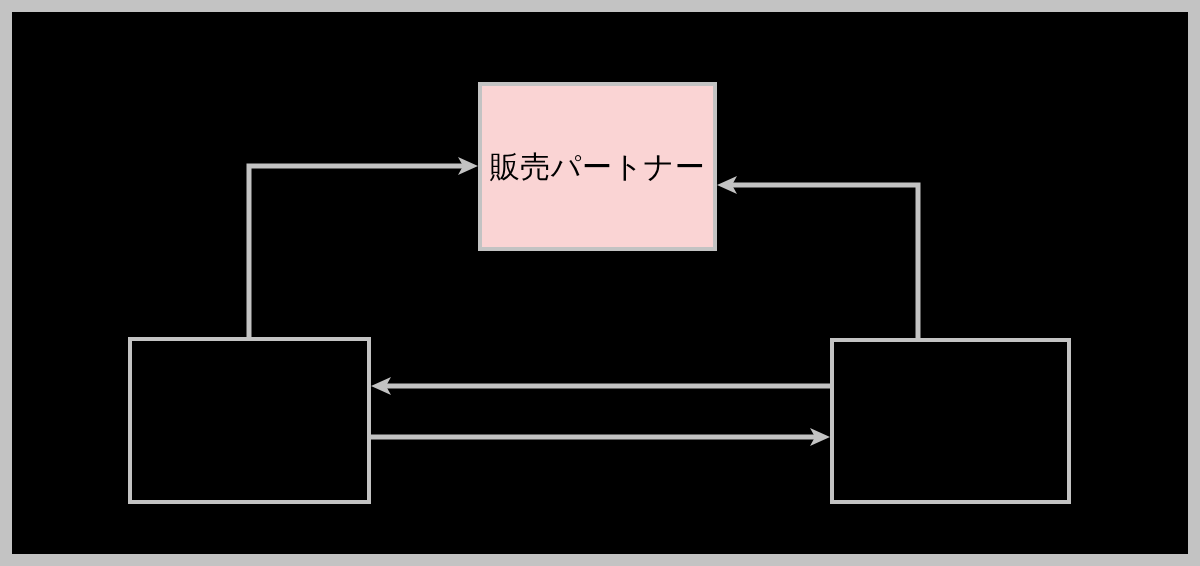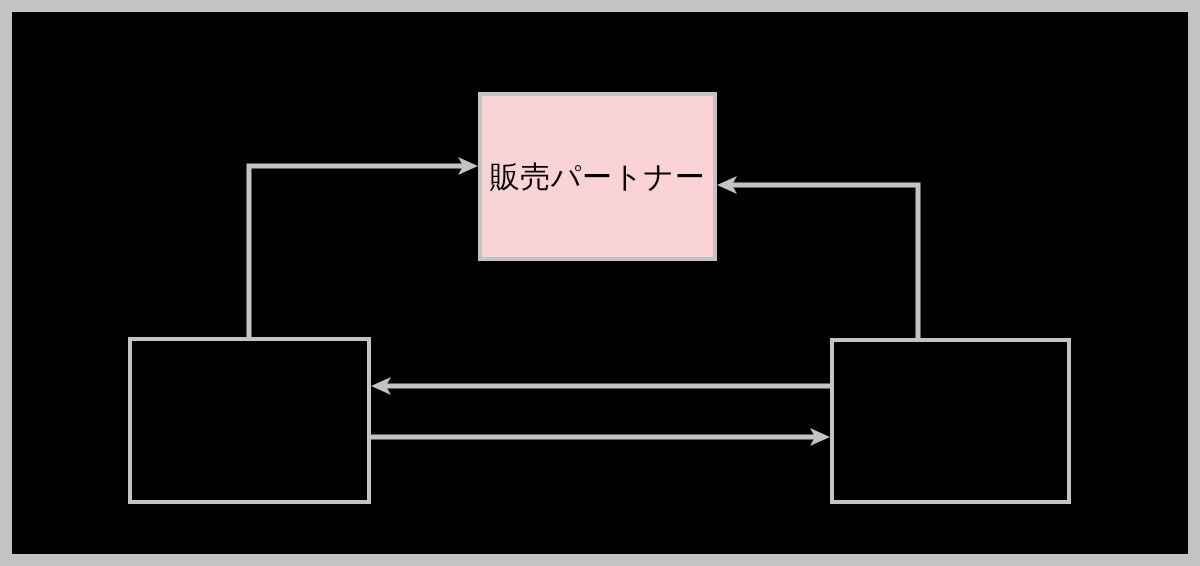--- a/index.html
+++ b/index.html
@@ -39,21 +39,21 @@
   }
   .node-label {
     font-size: 30px;
     line-height: 1.2;
     color: #000000;
     letter-spacing: 0.5px;
     white-space: nowrap;
   }
   #node-partner {
     left: 478px;
-    top: 92px;
+    top: 82px;
     width: 239px;
     height: 169px;
     background: #fad4d4;
   }
   #node-left {
     left: 128px;
     top: 337px;
     width: 243px;
     height: 167px;
     background: #000000;

